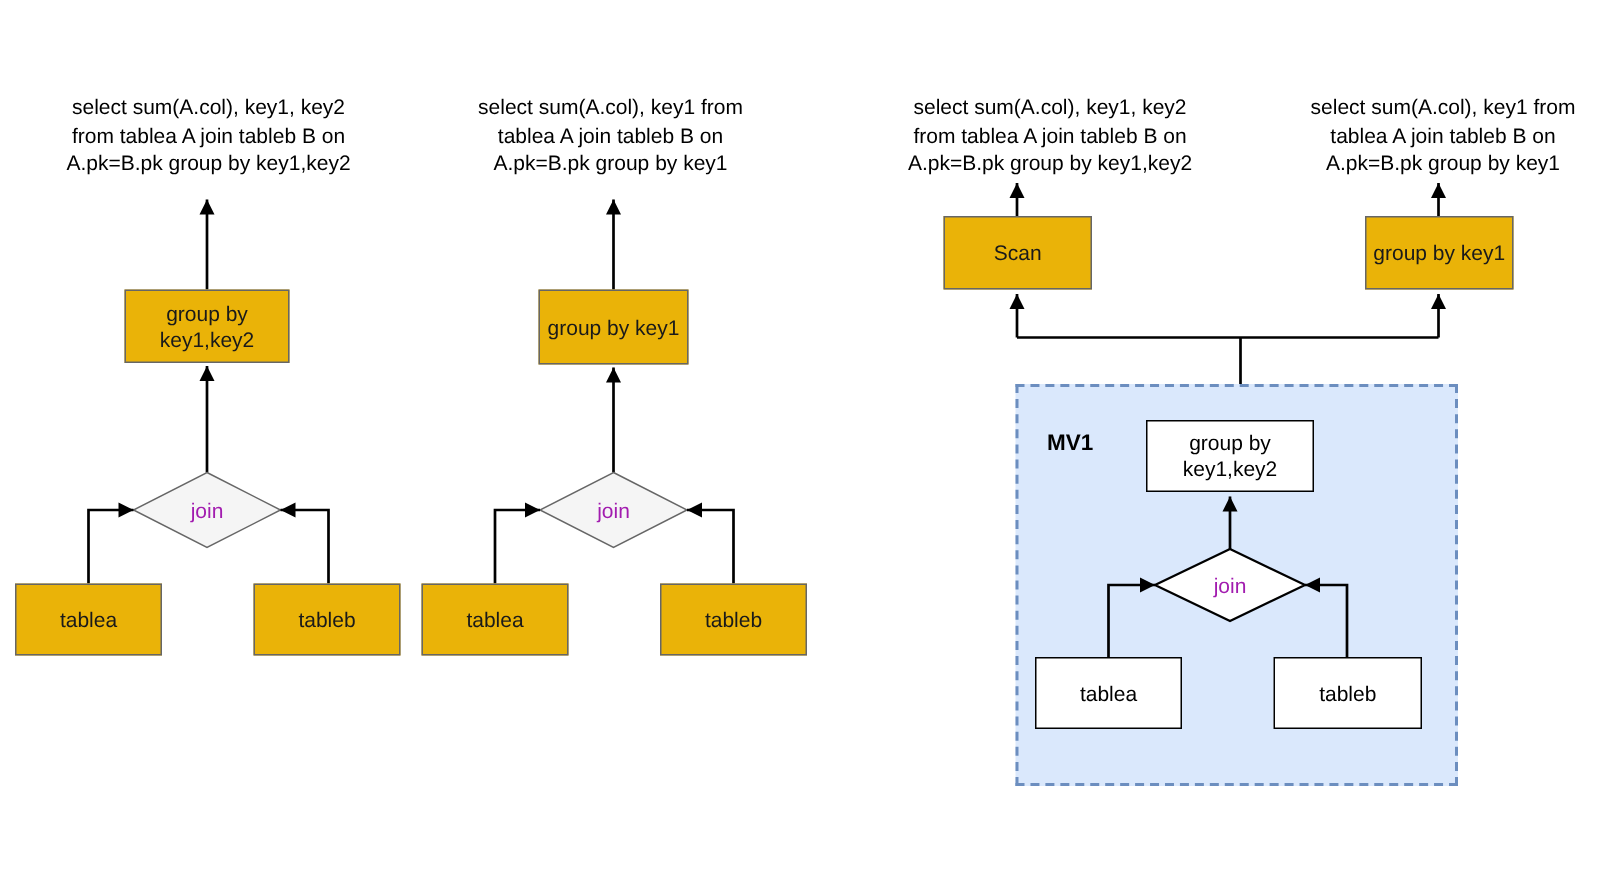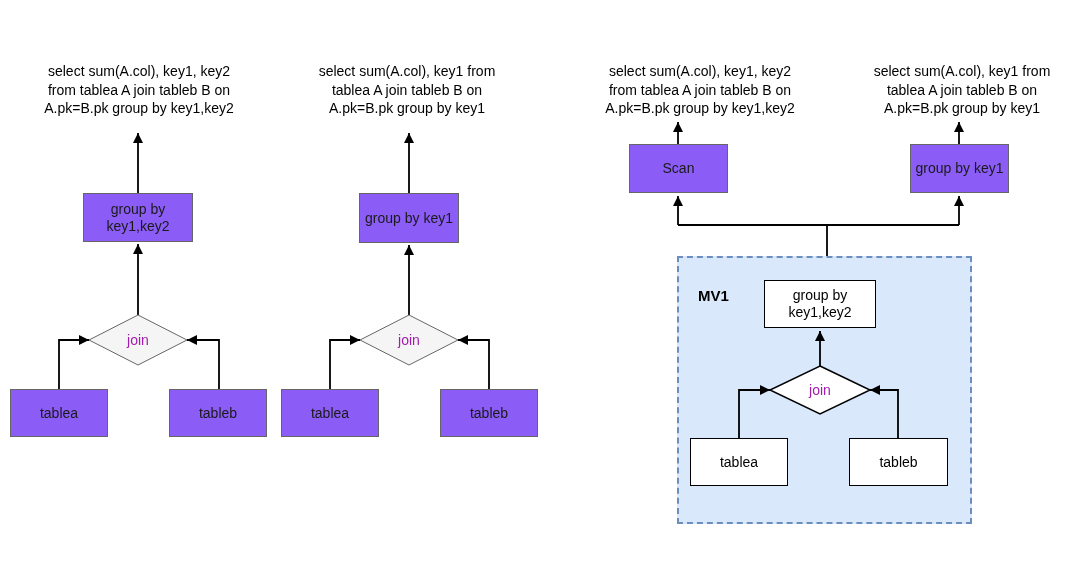--- a/index.html
+++ b/index.html
@@ -7,21 +7,21 @@
     position:relative;width:1080px;height:532px;background:#ffffff;overflow:hidden;
     font-family:"Liberation Sans","DejaVu Sans",sans-serif;color:#000;
   }
   svg.layer{position:absolute;left:0;top:0;width:1080px;height:583px;pointer-events:none;}
   .sql{
     position:absolute;top:62px;width:250px;text-align:center;
     font-size:14px;line-height:18.5px;white-space:pre-line;color:#000;
   }
   .node{
     position:absolute;box-sizing:border-box;
-    background:#8b5cf6;border:1px solid #666666;
+    background:#eab308;border:1px solid #666666;
     display:flex;align-items:center;justify-content:center;
     font-size:14px;line-height:17px;text-align:center;white-space:pre-line;color:#1a1a1a;
   }
   .node.white{background:#ffffff;border:1.5px solid #000000;color:#000;}
   .join-label{
     position:absolute;transform:translate(-50%,-50%);
     font-size:14px;color:#a21caf;
   }
   .mv-region{
     position:absolute;left:677px;top:256px;width:295px;height:268px;box-sizing:border-box;

